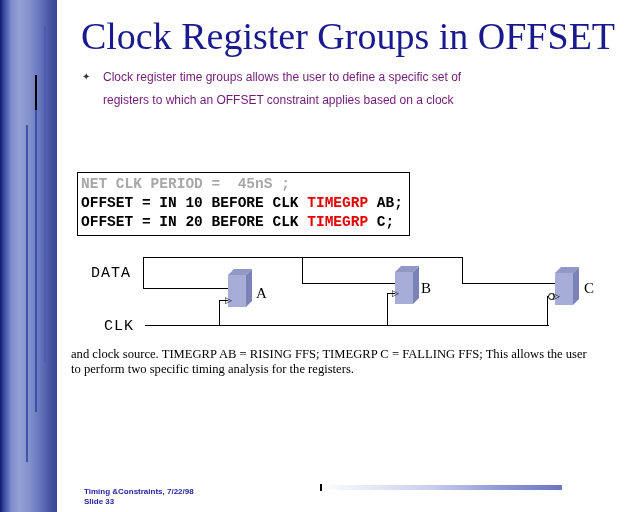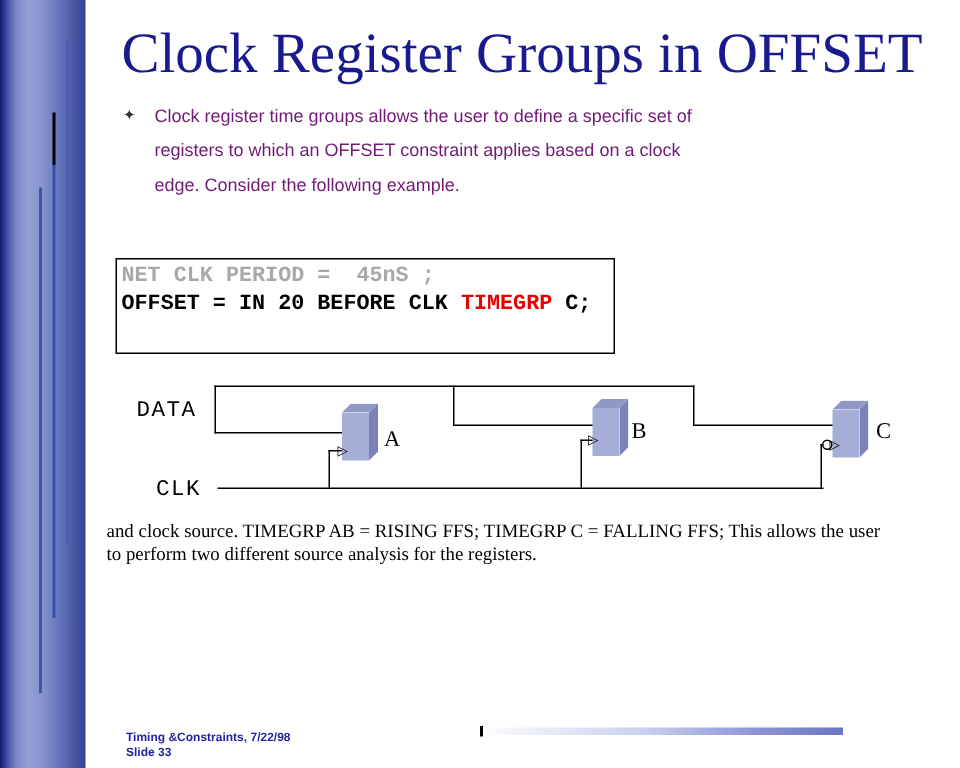--- a/index.html
+++ b/index.html
@@ -70,26 +70,26 @@
     <div class="pin" style="left:26px;top:125px;height:337px;background:#4055a8;"></div>
   </div>
 
   <div class="title">Clock Register Groups in OFFSET</div>
 
   <div class="bullet">
     <span class="bullet-marker">✦</span>
     <div class="bullet-text">
       <div>Clock register time groups allows the user to define a specific set of</div>
       <div>registers to which an OFFSET constraint applies based on a clock</div>
-      <div>edge. Consider the following example.</div>
     </div>
   </div>
 
   <div class="codebox">
     <div class="code-line code-gray">NET CLK PERIOD =  45nS ;</div>
+    <div class="code-line"><span>OFFSET = IN 10 BEFORE CLK </span><span class="code-red">TIMEGRP</span><span> AB;</span></div>
     <div class="code-line"><span>OFFSET = IN 20 BEFORE CLK </span><span class="code-red">TIMEGRP</span><span> C;</span></div>
   </div>
 
   <div>
     <span class="sig-label" style="left:91px;top:265px;">DATA</span>
     <span class="sig-label" style="left:104px;top:318px;">CLK</span>
 
     <div class="w" style="left:143px;top:257px;width:320px;height:1px;"></div>
     <div class="w" style="left:143px;top:257px;width:1px;height:32px;"></div>
     <div class="w" style="left:143px;top:288px;width:86px;height:1px;"></div>
@@ -127,21 +127,21 @@
       <div class="rside"></div>
       <div class="rface"></div>
     </div>
     <span class="clk-bubble" style="left:548px;top:293px;"></span>
     <span class="clk-tri" style="left:553px;top:292px;">▷</span>
     <span class="reg-label" style="left:584px;top:280px;">C</span>
   </div>
 
   <div class="bodytext">
     <div>and clock source. TIMEGRP AB = RISING FFS; TIMEGRP C = FALLING FFS; This allows the user</div>
-    <div>to perform two different source analysis for the registers.</div>
+    <div>to perform two specific timing analysis for the registers.</div>
   </div>
 
   <div class="footer-text">
     <div>Timing &amp;Constraints, 7/22/98</div>
     <div>Slide 33</div>
   </div>
   <div class="footer-tick"></div>
   <div class="footer-bar"></div>
 
 </div>

